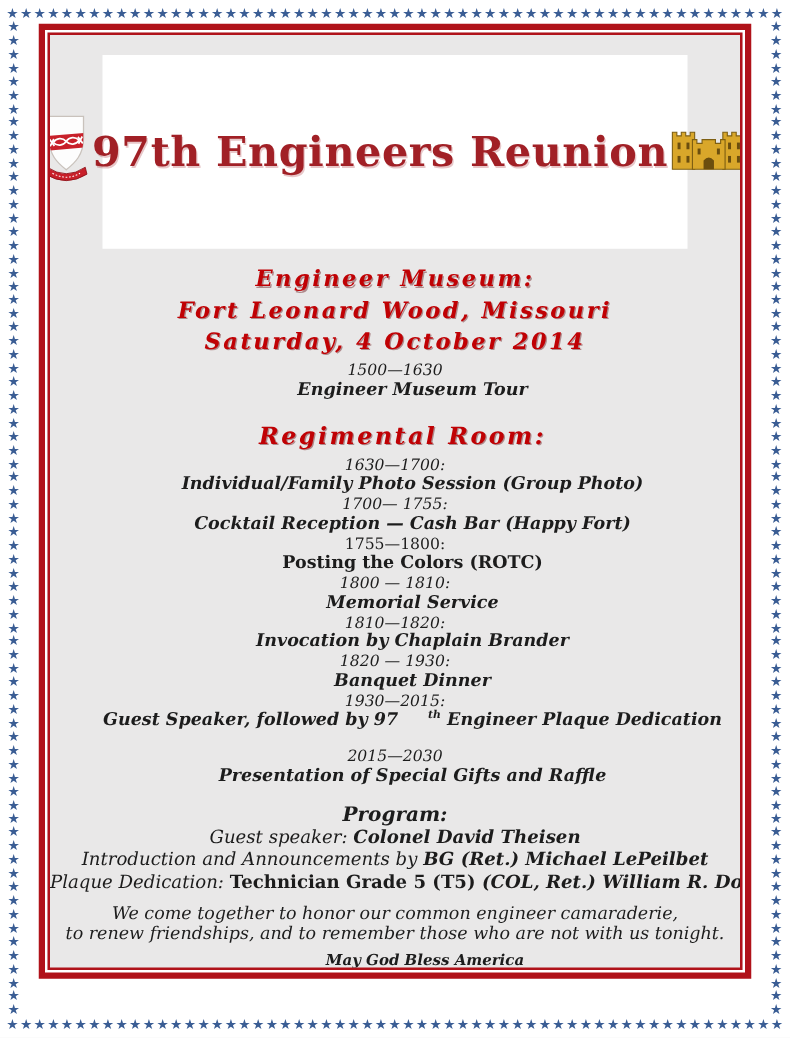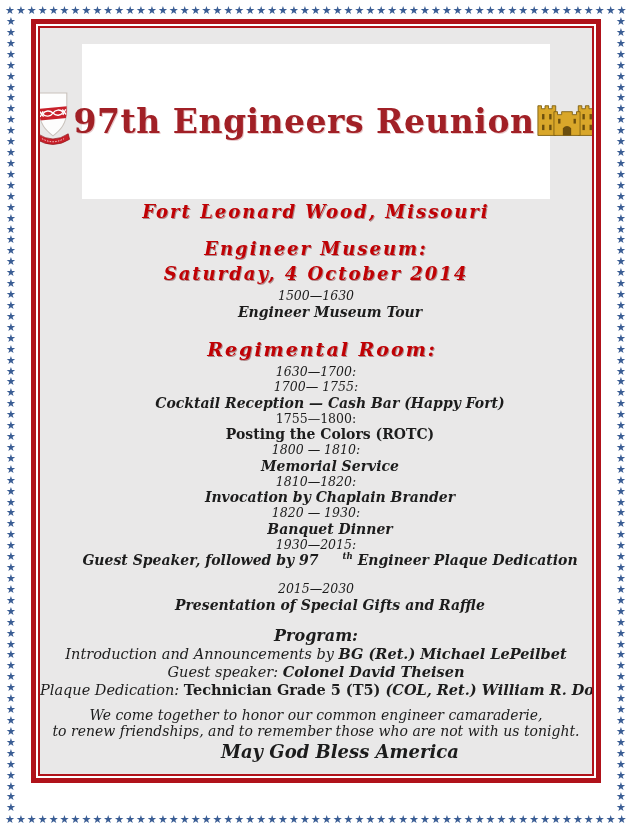--- a/index.html
+++ b/index.html
@@ -67,21 +67,21 @@
   sup{font-size:62%;line-height:0;padding-left:24px;}
   .museum-lines{margin-top:2px;}
   .gifts-lines{margin-top:13px;}
   .program-title{
     font-weight:bold;font-style:italic;font-size:16px;line-height:19px;
     margin-top:13px;color:var(--body-ink);
   }
   .closing{margin-top:8px;}
   .closing-line{font-style:italic;font-size:14px;line-height:16px;color:var(--body-ink);white-space:nowrap;}
   .closing-bless{
-    font-weight:bold;font-style:italic;font-size:18px;line-height:22px;margin-top:2px;color:var(--body-ink);margin-left:48px;
+    font-weight:bold;font-style:italic;font-size:12px;line-height:22px;margin-top:2px;color:var(--body-ink);margin-left:48px;
   }
 </style>
 </head>
 <body>
 
 <div class="page">
 
   <div class="stars-row stars-top">
       <span>★</span>
       <span>★</span>
@@ -396,33 +396,34 @@
               <rect x="93" y="22" width="4" height="9"></rect>
               <rect x="81" y="40" width="4" height="9"></rect>
               <rect x="93" y="40" width="4" height="9"></rect>
               <rect x="40" y="30" width="4" height="8"></rect>
               <rect x="66" y="30" width="4" height="8"></rect>
             </g>
           </svg>
         </span>
       </div>
 
+      <div class="red-heading venue">Engineer Museum:</div>
       <div class="red-heading">Fort Leonard Wood, Missouri</div>
-      <div class="red-heading venue">Engineer Museum:</div>
       <div class="red-heading">Saturday, 4 October 2014</div>
 
       <div class="museum-lines">
           <div class="ln ln-time"><span class="i">1500—1630</span></div>
           <div class="ln ln-event"><span class="b i">Engineer Museum Tour</span></div>
         </div>
 
       <div class="red-heading room">Regimental Room:</div>
 
       <div>
           <div class="ln ln-time"><span class="i">1630—1700:</span></div>
+          <div class="ln ln-event"><span class="b i">Individual/Family Photo Session (Group Photo)</span></div>
           <div class="ln ln-time"><span class="i">1700— 1755:</span></div>
           <div class="ln ln-event"><span class="b i">Cocktail Reception — Cash Bar (Happy Fort)</span></div>
           <div class="ln ln-time"><span>1755—1800:</span></div>
           <div class="ln ln-event"><span class="b">Posting the Colors (ROTC)</span></div>
           <div class="ln ln-time"><span class="i">1800 — 1810:</span></div>
           <div class="ln ln-event"><span class="b i">Memorial Service</span></div>
           <div class="ln ln-time"><span class="i">1810—1820:</span></div>
           <div class="ln ln-event"><span class="b i">Invocation by Chaplain Brander</span></div>
           <div class="ln ln-time"><span class="i">1820 — 1930:</span></div>
           <div class="ln ln-event"><span class="b i">Banquet Dinner</span></div>
@@ -430,22 +431,22 @@
           <div class="ln ln-event"><span class="b i">Guest Speaker, followed by 97</span><sup class="b i">th</sup><span class="b i"> Engineer Plaque Dedication</span></div>
         </div>
 
       <div class="gifts-lines">
           <div class="ln ln-time"><span class="i">2015—2030</span></div>
           <div class="ln ln-event"><span class="b i">Presentation of Special Gifts and Raffle</span></div>
         </div>
 
       <div class="program-title">Program:</div>
       <div>
+          <div class="ln ln-program"><span class="i">Guest speaker: </span><span class="b i">Colonel David Theisen</span></div>
           <div class="ln ln-program"><span class="i">Introduction and Announcements by </span><span class="b i">BG (Ret.) Michael LePeilbet</span></div>
-          <div class="ln ln-program"><span class="i">Guest speaker: </span><span class="b i">Colonel David Theisen</span></div>
           <div class="ln ln-program"><span class="i">Plaque Dedication: </span><span class="b">Technician Grade 5 (T5) </span><span class="b i">(COL, Ret.) William R. Downey II</span></div>
         </div>
 
       <div class="closing">
         <div class="closing-line">We come together to honor our common engineer camaraderie,</div>
         <div class="closing-line">to renew friendships, and to remember those who are not with us tonight.</div>
         <div class="closing-bless">May God Bless America</div>
       </div>
 
     </div>

